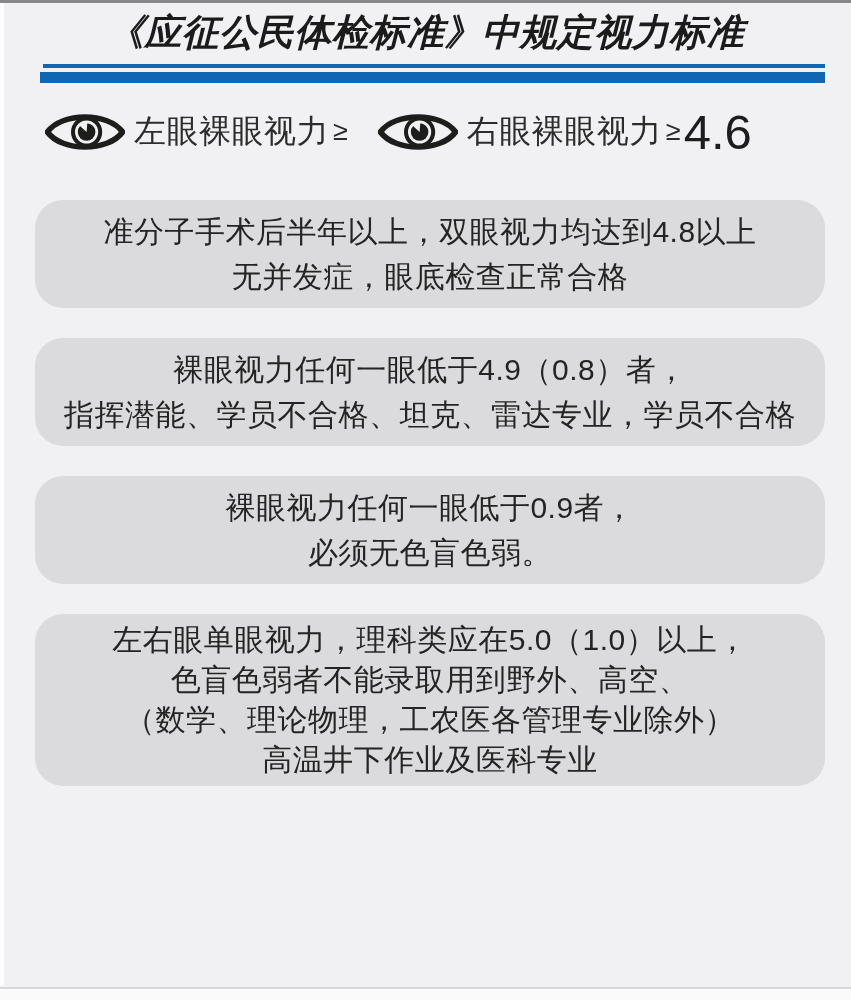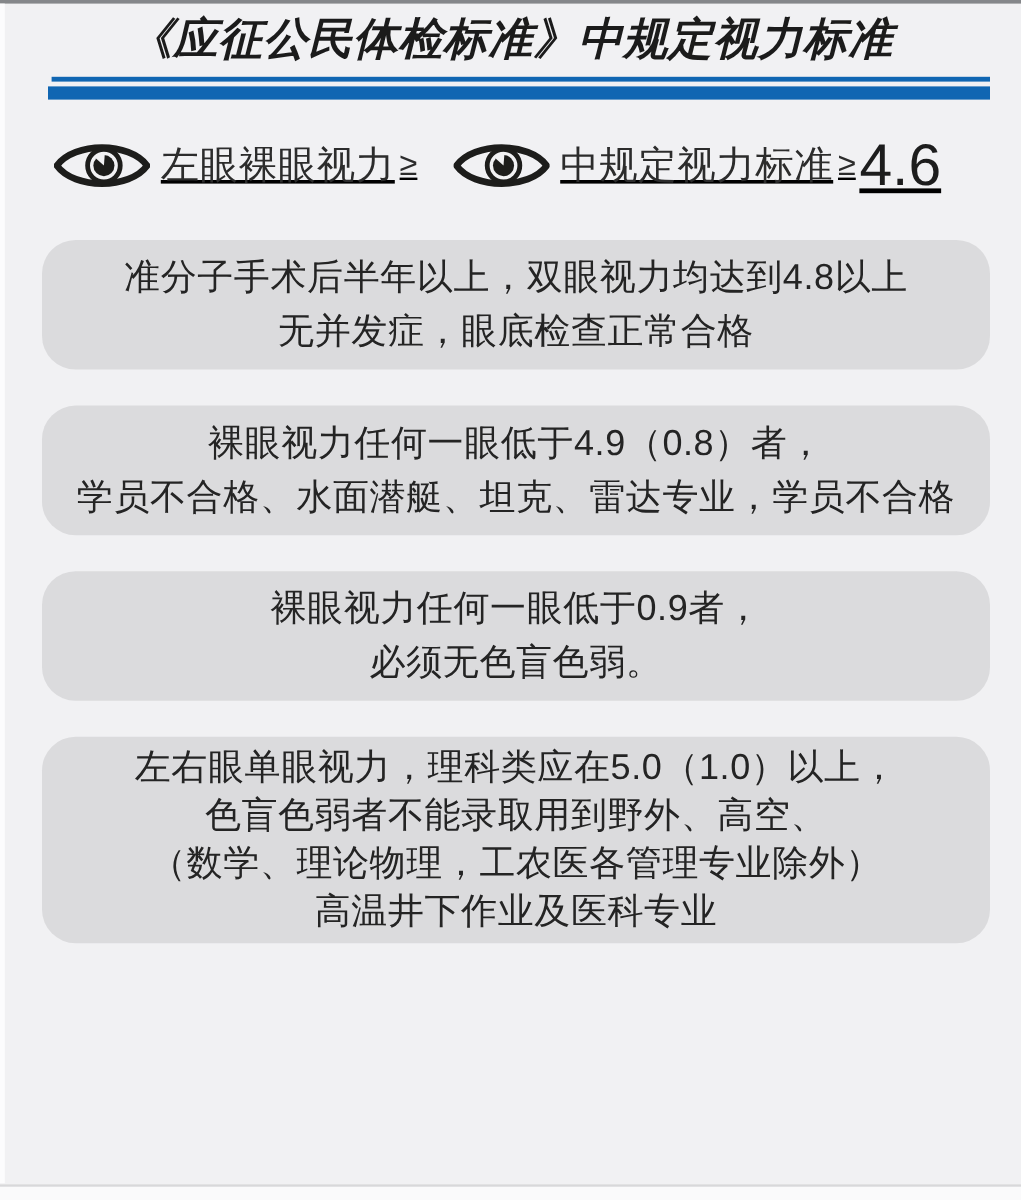--- a/index.html
+++ b/index.html
@@ -20,22 +20,22 @@
     color: #1b1b1b; letter-spacing: 0.5px;
     line-height: 1.16;
     font-style: italic;
   }
 
   .divider { margin: 9px 26px 0 40px; }
   .line-thin  { height: 4px;  background: #1066b2; margin: 0 0 4px 3px; }
   .line-thick { height: 11px; background: #1066b2; }
 
   .vision-row {
-    display: flex; align-items: flex-end;
-    margin: 20px 0 0 45px; height: 64px; text-decoration: underline;
+    display: flex; align-items: flex-start;
+    margin: 20px 0 0 45px; height: 64px;
   }
   .vision-group { display: flex; align-items: center; }
   .vision-group.right { margin-left: 27px; }
   .eye-icon { width: 80px; height: 58px; flex: 0 0 auto; }
   .vision-label { font-size: 32px; color: #2c2c2c; margin-left: 9px; letter-spacing: 0.5px; }
   .vision-op { font-size: 27px; color: #2c2c2c; margin: 0 3px 0 4px; }
   .vision-value { font-size: 49px; color: #1d1d1d; }
 
   .rules { margin-top: 33px; }
   .rule-box {
@@ -77,34 +77,34 @@
     <span class="vision-label">左眼裸眼视力</span>
     <span class="vision-op">≥</span>
   </div>
   <div class="vision-group right">
     <svg class="eye-icon" viewBox="0 0 100 64" xmlns="http://www.w3.org/2000/svg">
       <path d="M3,32 C21,7 79,7 97,32 C79,57 21,57 3,32 Z" fill="none" stroke="#1d1d1b" stroke-width="7" stroke-linejoin="miter"></path>
       <circle cx="52" cy="32" r="17" fill="none" stroke="#1d1d1b" stroke-width="5"></circle>
       <circle cx="52" cy="32" r="11" fill="#1d1d1b"></circle>
       <path d="M52,32 L42,23 A13 13 0 0 1 53,19 Z" fill="#f1f1f3"></path>
     </svg>
-    <span class="vision-label">中规定视力标准</span>
+    <span class="vision-label">右眼裸眼视力</span>
     <span class="vision-op">≥</span>
     <span class="vision-value">4.6</span>
   </div>
 </div>
 
 <div class="rules">
   <div class="rule-box">
     <div>准分子手术后半年以上，双眼视力均达到4.8以上</div>
     <div>无并发症，眼底检查正常合格</div>
   </div>
   <div class="rule-box">
     <div>裸眼视力任何一眼低于4.9（0.8）者，</div>
-    <div>学员不合格、水面潜艇、坦克、雷达专业，学员不合格</div>
+    <div>指挥潜能、学员不合格、坦克、雷达专业，学员不合格</div>
   </div>
   <div class="rule-box">
     <div>裸眼视力任何一眼低于0.9者，</div>
     <div>必须无色盲色弱。</div>
   </div>
   <div class="rule-box large">
     <div>左右眼单眼视力，理科类应在5.0（1.0）以上，</div>
     <div>色盲色弱者不能录取用到野外、高空、</div>
     <div>（数学、理论物理，工农医各管理专业除外）</div>
     <div>高温井下作业及医科专业</div>

